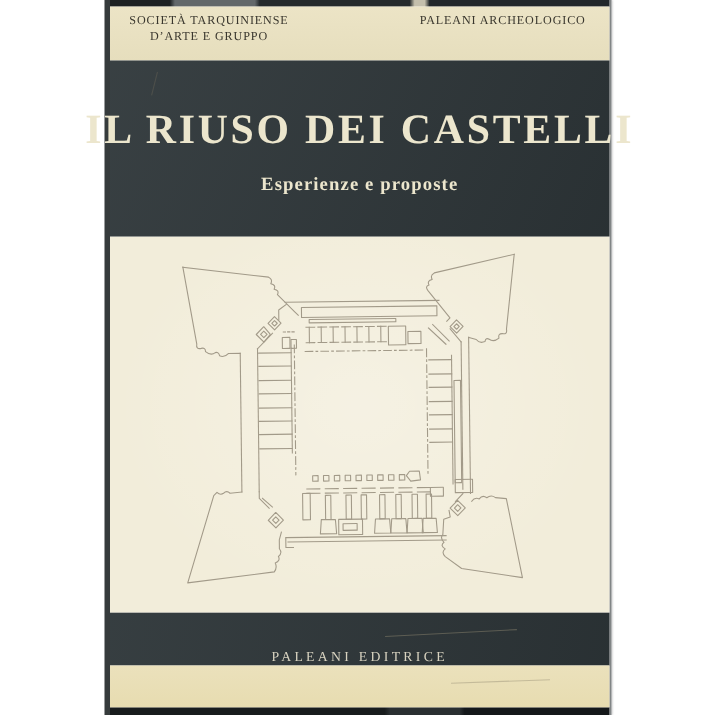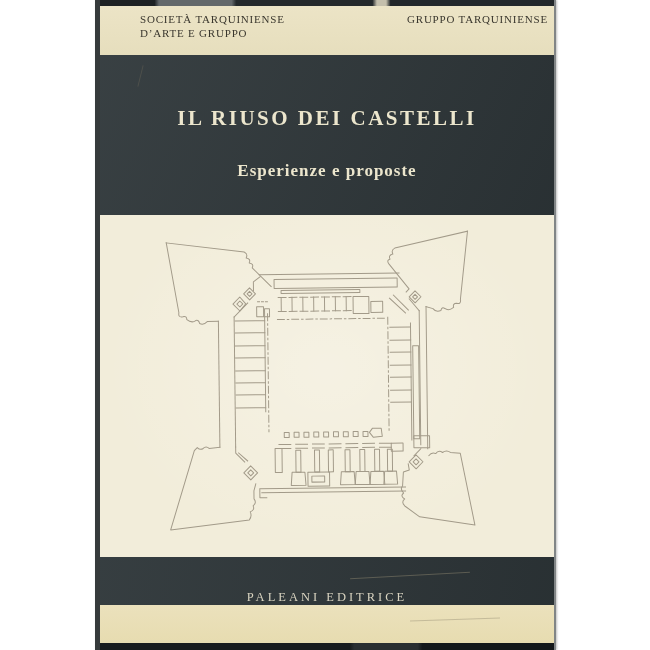--- a/index.html
+++ b/index.html
@@ -21,38 +21,37 @@
     height:6px;flex:none;
     background:linear-gradient(90deg,
       #1d2122 0 12%, #63686a 13% 29%, #24292b 30% 60%,
       #c4bfac 61% 63%, #22272a 64% 100%);
   }
   .band-top{
     height:49px;flex:none;position:relative;
     background:linear-gradient(180deg,#ece4c6,#e6debd);
   }
   .org{
-    position:absolute;top:7px;text-align:left;
+    position:absolute;top:7px;text-align:center;
     color:var(--header-text,#3a372e);
     font-size:11px;line-height:13.5px;letter-spacing:.8px;
     white-space:nowrap;
-    margin-left:40px;
   }
   .org-left{left:0;width:180px;}
   .org-right{left:267px;width:180px;}
   .panel-title{
     height:160px;flex:none;
     background-color:var(--cover-dark,#2e3639);
     background-image:linear-gradient(115deg,rgba(255,255,255,.05),rgba(0,0,0,.10));
     display:flex;flex-direction:column;align-items:center;justify-content:center;
     position:relative;
   }
   .title{
-    margin:16px;color:var(--title-text,#ece6cd);
-    font-size:21px;font-weight:bold;letter-spacing:2.5px;white-space:nowrap;
+    margin:4px;color:var(--title-text,#ece6cd);
+    font-size:38px;font-weight:bold;letter-spacing:2.5px;white-space:nowrap;
   }
   .subtitle{
     margin:14px 0 0 0;color:var(--title-text,#ece6cd);
     font-size:17px;font-weight:bold;letter-spacing:1px;white-space:nowrap;
   }
   .panel-plan{
     height:342px;flex:none;
     background:
       radial-gradient(ellipse at 50% 45%, rgba(255,255,255,.25), rgba(0,0,0,0) 70%),
       var(--plan-panel-cream,#f2edda);
@@ -90,21 +89,21 @@
 <div class="book">
 
   <div class="top-edge"></div>
 
   <div class="band-top">
     <div class="org org-left">
       <div>SOCIETÀ TARQUINIENSE</div>
       <div>D’ARTE E GRUPPO</div>
     </div>
     <div class="org org-right">
-      <div>GRUPPO TARQUINIENSE</div>
+      <div>PALEANI ARCHEOLOGICO</div>
     </div>
   </div>
 
   <div class="panel-title">
     <h1 class="title">IL RIUSO DEI CASTELLI</h1>
     <h2 class="subtitle">Esperienze e proposte</h2>
     <div class="scratch scratch-b"></div>
   </div>
 
   <div class="panel-plan">

